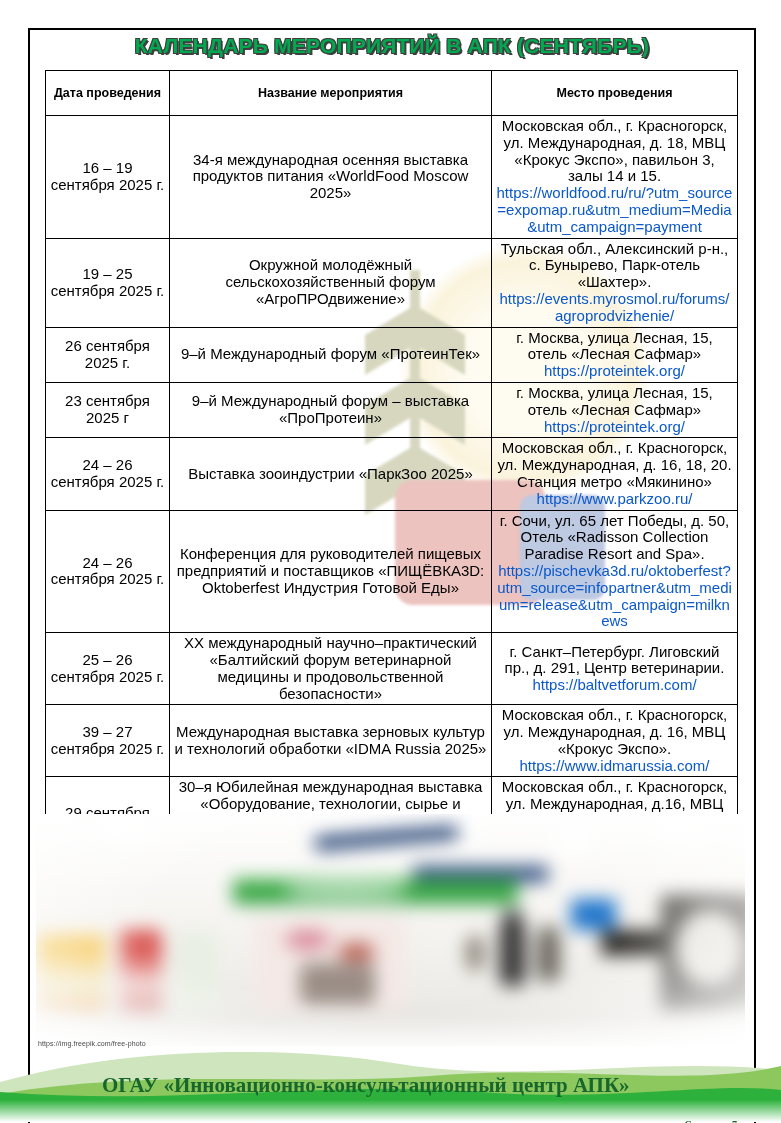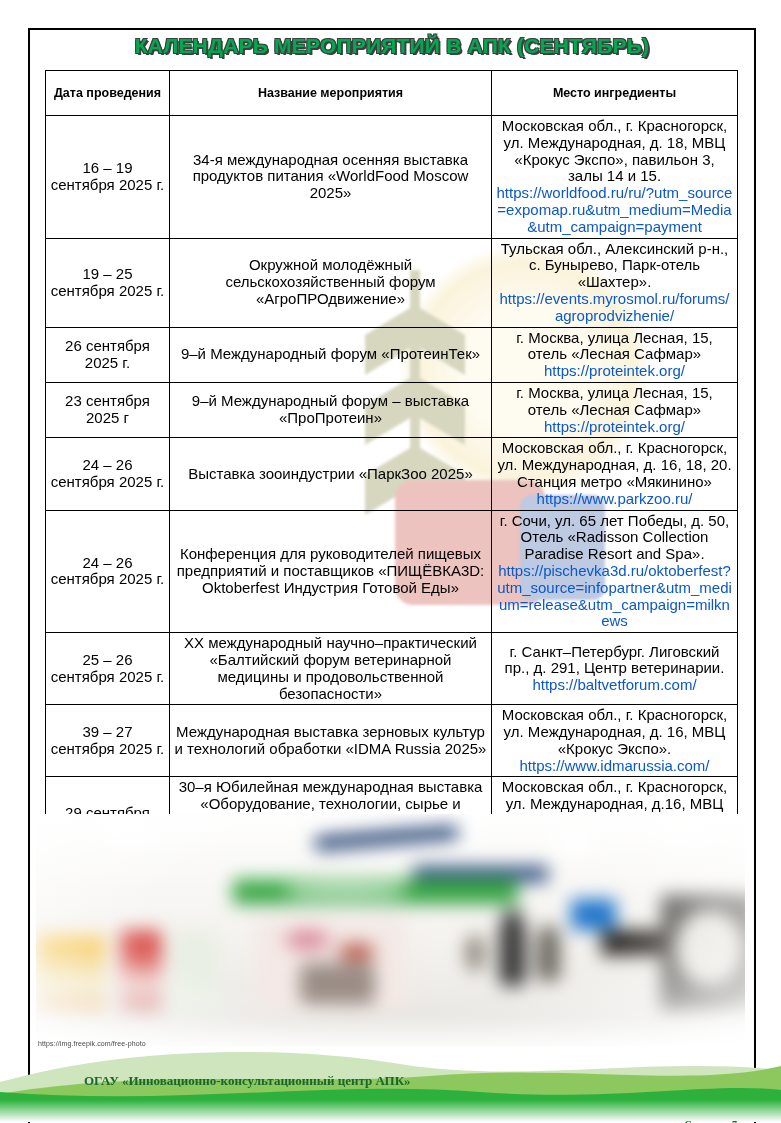--- a/index.html
+++ b/index.html
@@ -51,22 +51,22 @@
   .vignette{
     position:absolute;inset:0;
     background:radial-gradient(ellipse at 50% 45%,rgba(255,255,255,0) 48%,rgba(255,255,255,.85) 88%,#fff 100%);
   }
   .photo-caption{
     position:absolute;left:38px;top:1040px;font-size:7px;color:#4a4a4a;z-index:4;letter-spacing:.1px;
   }
   
   .footer-waves{position:absolute;left:0;top:1042px;width:781px;height:80px;z-index:3;}
   .footer-org{
-    position:absolute;left:84px;top:1073px;z-index:4;
-    font-family:"Liberation Serif",serif;font-weight:bold;font-size:13px;color:#17672c;
+    position:absolute;left:102px;top:1073px;z-index:4;
+    font-family:"Liberation Serif",serif;font-weight:bold;font-size:21px;color:#17672c;
   }
   .footer-page{
     position:absolute;right:44px;top:1073px;z-index:4;
     font-family:"Liberation Serif",serif;font-weight:bold;font-size:10px;color:#17672c;margin-top:46px;
   }
 </style>
 </head>
 <body>
 
 <div class="page-border"></div>
@@ -91,21 +91,21 @@
 <table class="events">
   <colgroup>
       <col style="width:124px">
       <col style="width:322px">
       <col style="width:246px">
     </colgroup>
   <tbody>
       <tr>
     <th>Дата проведения</th>
     <th>Название мероприятия</th>
-    <th>Место ингредиенты</th>
+    <th>Место проведения</th>
   </tr>
   <tr style="height:110px">
     <td>16 – 19 сентября 2025 г.</td>
     <td>34-я международная осенняя выставка продуктов питания «WorldFood Moscow 2025»</td>
     <td><span>Московская обл., г. Красногорск, ул. Международная, д. 18, МВЦ «Крокус Экспо», павильон 3, залы 14 и 15.</span><a>https://worldfood.ru/ru/?utm_source=expomap.ru&amp;utm_medium=Media&amp;utm_campaign=payment</a></td>
   </tr>
   <tr style="height:56px">
     <td>19 – 25 сентября 2025 г.</td>
     <td>Окружной молодёжный сельскохозяйственный форум «АгроПРОдвижение»</td>
     <td><span>Тульская обл., Алексинский р-н., с. Бунырево, Парк-отель «Шахтер».</span><a>https://events.myrosmol.ru/forums/agroprodvizhenie/</a></td>

